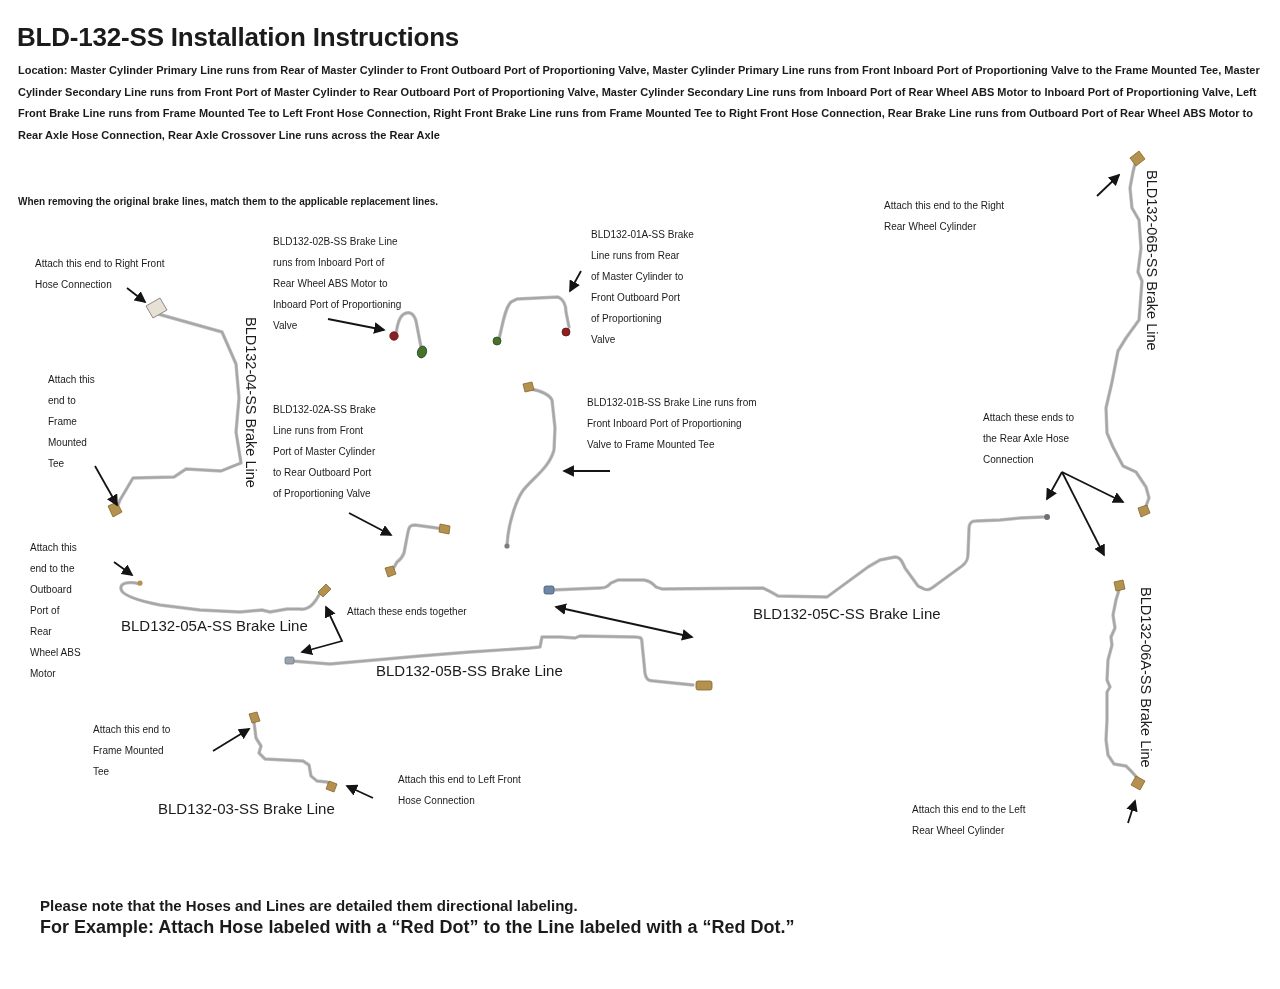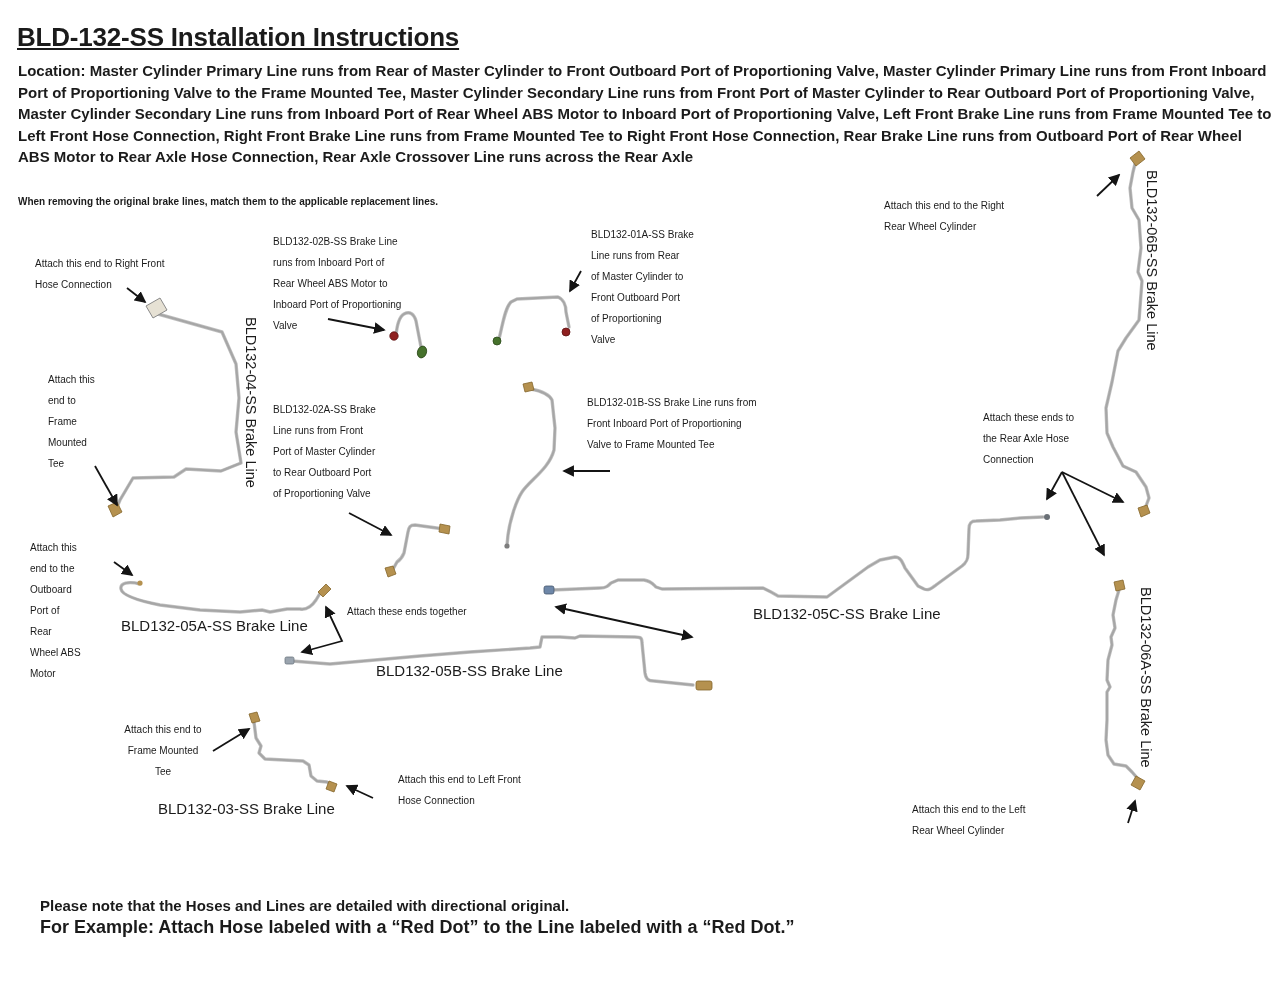--- a/index.html
+++ b/index.html
@@ -3,21 +3,21 @@
 <meta charset="utf-8">
 <style>
   html,body{margin:0;padding:0;background:#ffffff;}
   #page{position:relative;width:1280px;height:989px;background:#ffffff;overflow:hidden;
         font-family:"Liberation Sans",sans-serif;color:#1b1b1b;}
   .abs{position:absolute;}
   #diagram{position:absolute;left:0;top:0;z-index:1;}
   .txt{position:absolute;z-index:2;white-space:pre-line;line-height:21px;font-size:10px;color:#1b1b1b;}
   .bold{font-weight:700;}
   .title{font-size:26px;font-weight:700;line-height:30px;letter-spacing:-0.2px;}
-  .para{font-size:15px;font-weight:700;line-height:21.5px;width:1255px;}
+  .para{font-size:11px;font-weight:700;line-height:21.5px;width:1255px;}
   .vlabel{writing-mode:vertical-rl;text-orientation:mixed;font-size:14.5px;line-height:19px;}
   .llabel{font-size:15px;line-height:19px;}
   
   .tube-u{fill:none;stroke:#767676;stroke-width:3.4;opacity:.45;stroke-linecap:round;stroke-linejoin:round;}
   .tube{fill:none;stroke:#a6a6a6;stroke-width:2;stroke-linecap:round;stroke-linejoin:round;}
   .arr{stroke:#141414;stroke-width:1.8;fill:none;}
   .brass{fill:#b5914f;stroke:#84662b;stroke-width:0.8;}
   .cone{fill:#e6e1d4;stroke:#8a8a8a;stroke-width:1;}
 </style>
 </head>
@@ -126,21 +126,21 @@
       <path class="arr" d="M1062,472 L1104,555" marker-end="url(#ah)"></path>
       <path class="arr" d="M114,562 L132,575" marker-end="url(#ah)"></path>
       <path class="arr" d="M326,607 L342,641 302,652" marker-start="url(#ahs)" marker-end="url(#ah)"></path>
       <path class="arr" d="M556,607 L692,637" marker-start="url(#ahs)" marker-end="url(#ah)"></path>
       <path class="arr" d="M213,751 L249,729" marker-end="url(#ah)"></path>
       <path class="arr" d="M373,798 L347,786" marker-end="url(#ah)"></path>
       <path class="arr" d="M1128,823 L1135,801" marker-end="url(#ah)"></path>
     </g>
   </svg>
 
-  <div class="txt title abs" style="left:17px;top:22px;width:700px;text-decoration:underline;">BLD-132-SS Installation Instructions</div>
+  <div class="txt title abs" style="left:17px;top:22px;width:700px;">BLD-132-SS Installation Instructions</div>
   <div class="txt para abs" style="left:18px;top:60px;">Location: Master Cylinder Primary Line runs from Rear of Master Cylinder to Front Outboard Port of Proportioning Valve, Master Cylinder Primary Line runs from Front Inboard Port of Proportioning Valve to the Frame Mounted Tee, Master Cylinder Secondary Line runs from Front Port of Master Cylinder to Rear Outboard Port of Proportioning Valve, Master Cylinder Secondary Line runs from Inboard Port of Rear Wheel ABS Motor to Inboard Port of Proportioning Valve, Left Front Brake Line runs from Frame Mounted Tee to Left Front Hose Connection, Right Front Brake Line runs from Frame Mounted Tee to Right Front Hose Connection, Rear Brake Line runs from Outboard Port of Rear Wheel ABS Motor to Rear Axle Hose Connection, Rear Axle Crossover Line runs across the Rear Axle</div>
   <div class="txt bold abs" style="left:18px;top:191px;width:900px;font-size:10px;">When removing the original brake lines, match them to the applicable replacement lines.</div>
 
   <div class="txt abs" style="left:35px;top:253px;width:218px;">Attach this end to Right Front
 Hose Connection</div>
   <div class="txt abs" style="left:273px;top:231px;width:220px;">BLD132-02B-SS Brake Line
 runs from Inboard Port of
 Rear Wheel ABS Motor to
 Inboard Port of Proportioning
 Valve</div>
@@ -169,32 +169,32 @@
 the Rear Axle Hose
 Connection</div>
   <div class="txt abs" style="left:30px;top:537px;width:100px;">Attach this
 end to the
 Outboard
 Port of
 Rear
 Wheel ABS
 Motor</div>
   <div class="txt abs" style="left:347px;top:601px;width:210px;">Attach these ends together</div>
-  <div class="txt abs" style="left:93px;top:719px;width:140px;text-align:center;">Attach this end to
+  <div class="txt abs" style="left:93px;top:719px;width:140px;">Attach this end to
 Frame Mounted
 Tee</div>
   <div class="txt abs" style="left:398px;top:769px;width:215px;">Attach this end to Left Front
 Hose Connection</div>
   <div class="txt abs" style="left:912px;top:799px;width:200px;">Attach this end to the Left
 Rear Wheel Cylinder</div>
 
   <div class="txt vlabel abs" style="left:241px;top:317px;">BLD132-04-SS Brake Line</div>
   <div class="txt llabel abs" style="left:121px;top:616px;">BLD132-05A-SS Brake Line</div>
   <div class="txt llabel abs" style="left:376px;top:661px;">BLD132-05B-SS Brake Line</div>
   <div class="txt llabel abs" style="left:733px;top:604px;margin-left:20px;">BLD132-05C-SS Brake Line</div>
   <div class="txt vlabel abs" style="left:1142px;top:170px;">BLD132-06B-SS Brake Line</div>
   <div class="txt vlabel abs" style="left:1136px;top:587px;">BLD132-06A-SS Brake Line</div>
   <div class="txt llabel abs" style="left:158px;top:799px;">BLD132-03-SS Brake Line</div>
 
-  <div class="txt bold abs" style="left:40px;top:895px;width:800px;font-size:15px;">Please note that the Hoses and Lines are detailed with directional original.</div>
+  <div class="txt bold abs" style="left:40px;top:895px;width:800px;font-size:15px;">Please note that the Hoses and Lines are detailed them directional labeling.</div>
   <div class="txt bold abs" style="left:40px;top:917px;width:800px;font-size:18px;">For Example: Attach Hose labeled with a “Red Dot” to the Line labeled with a “Red Dot.”</div>
 
 </div>
 
 </body></html>

